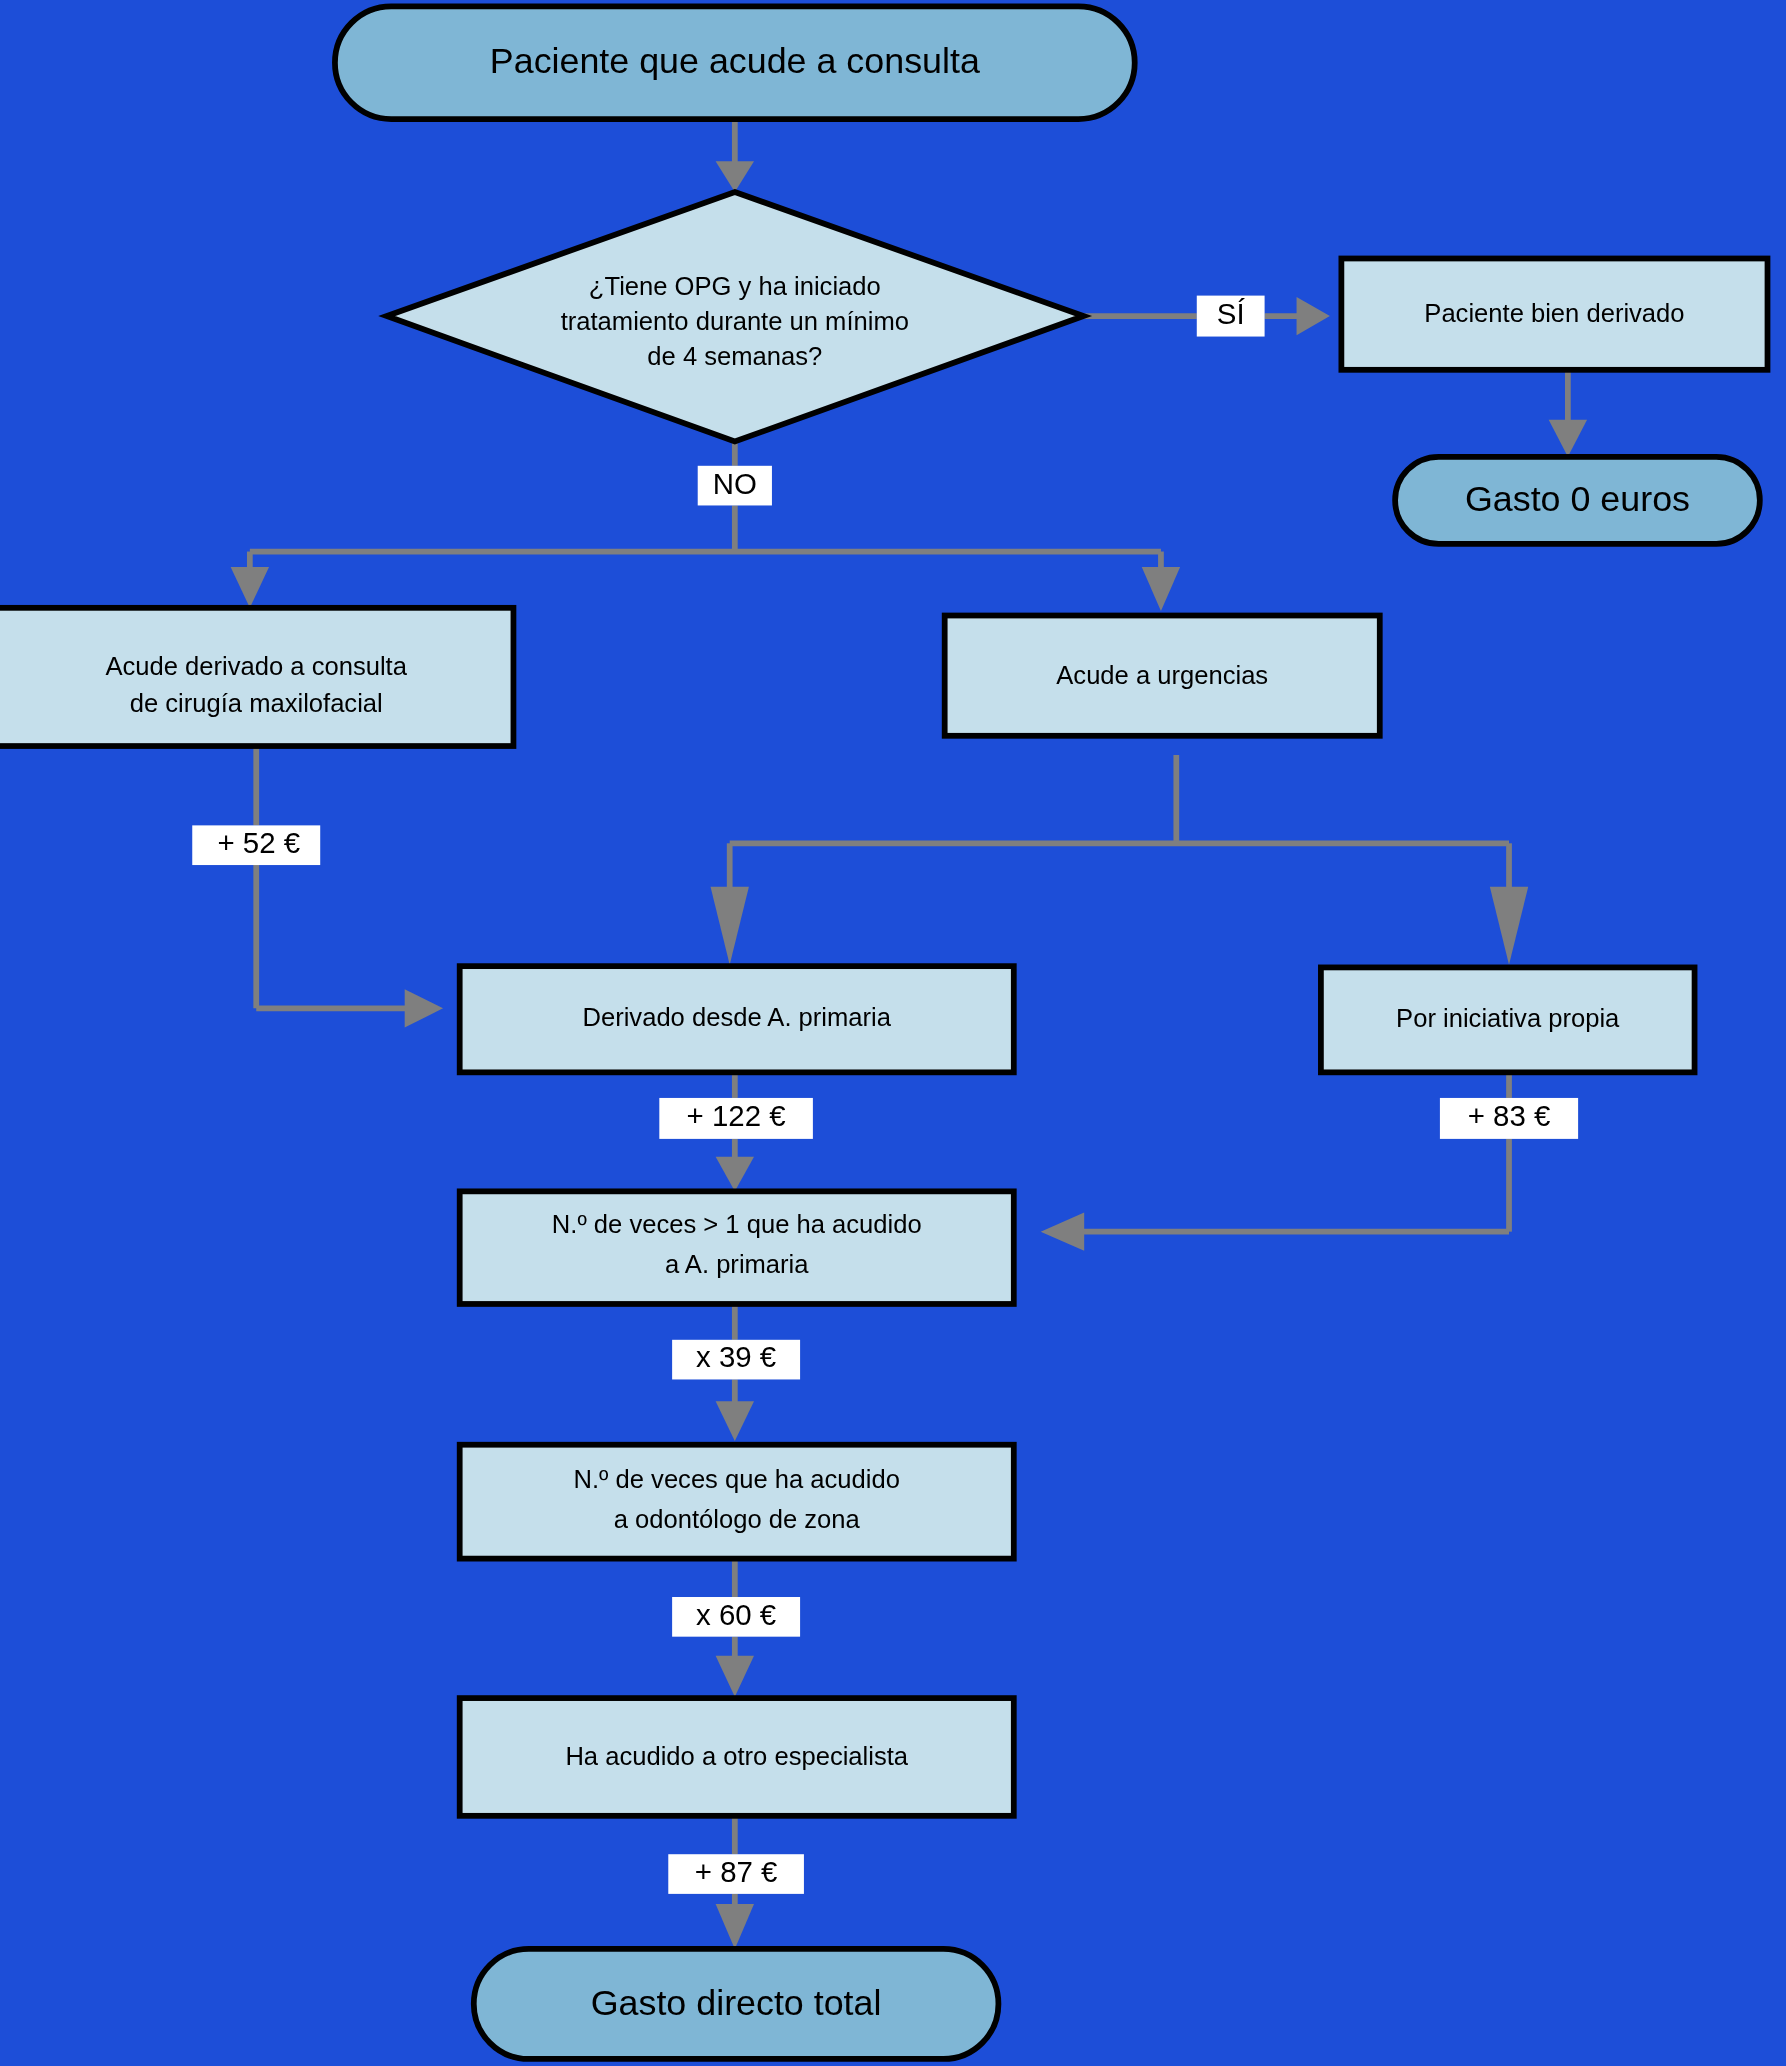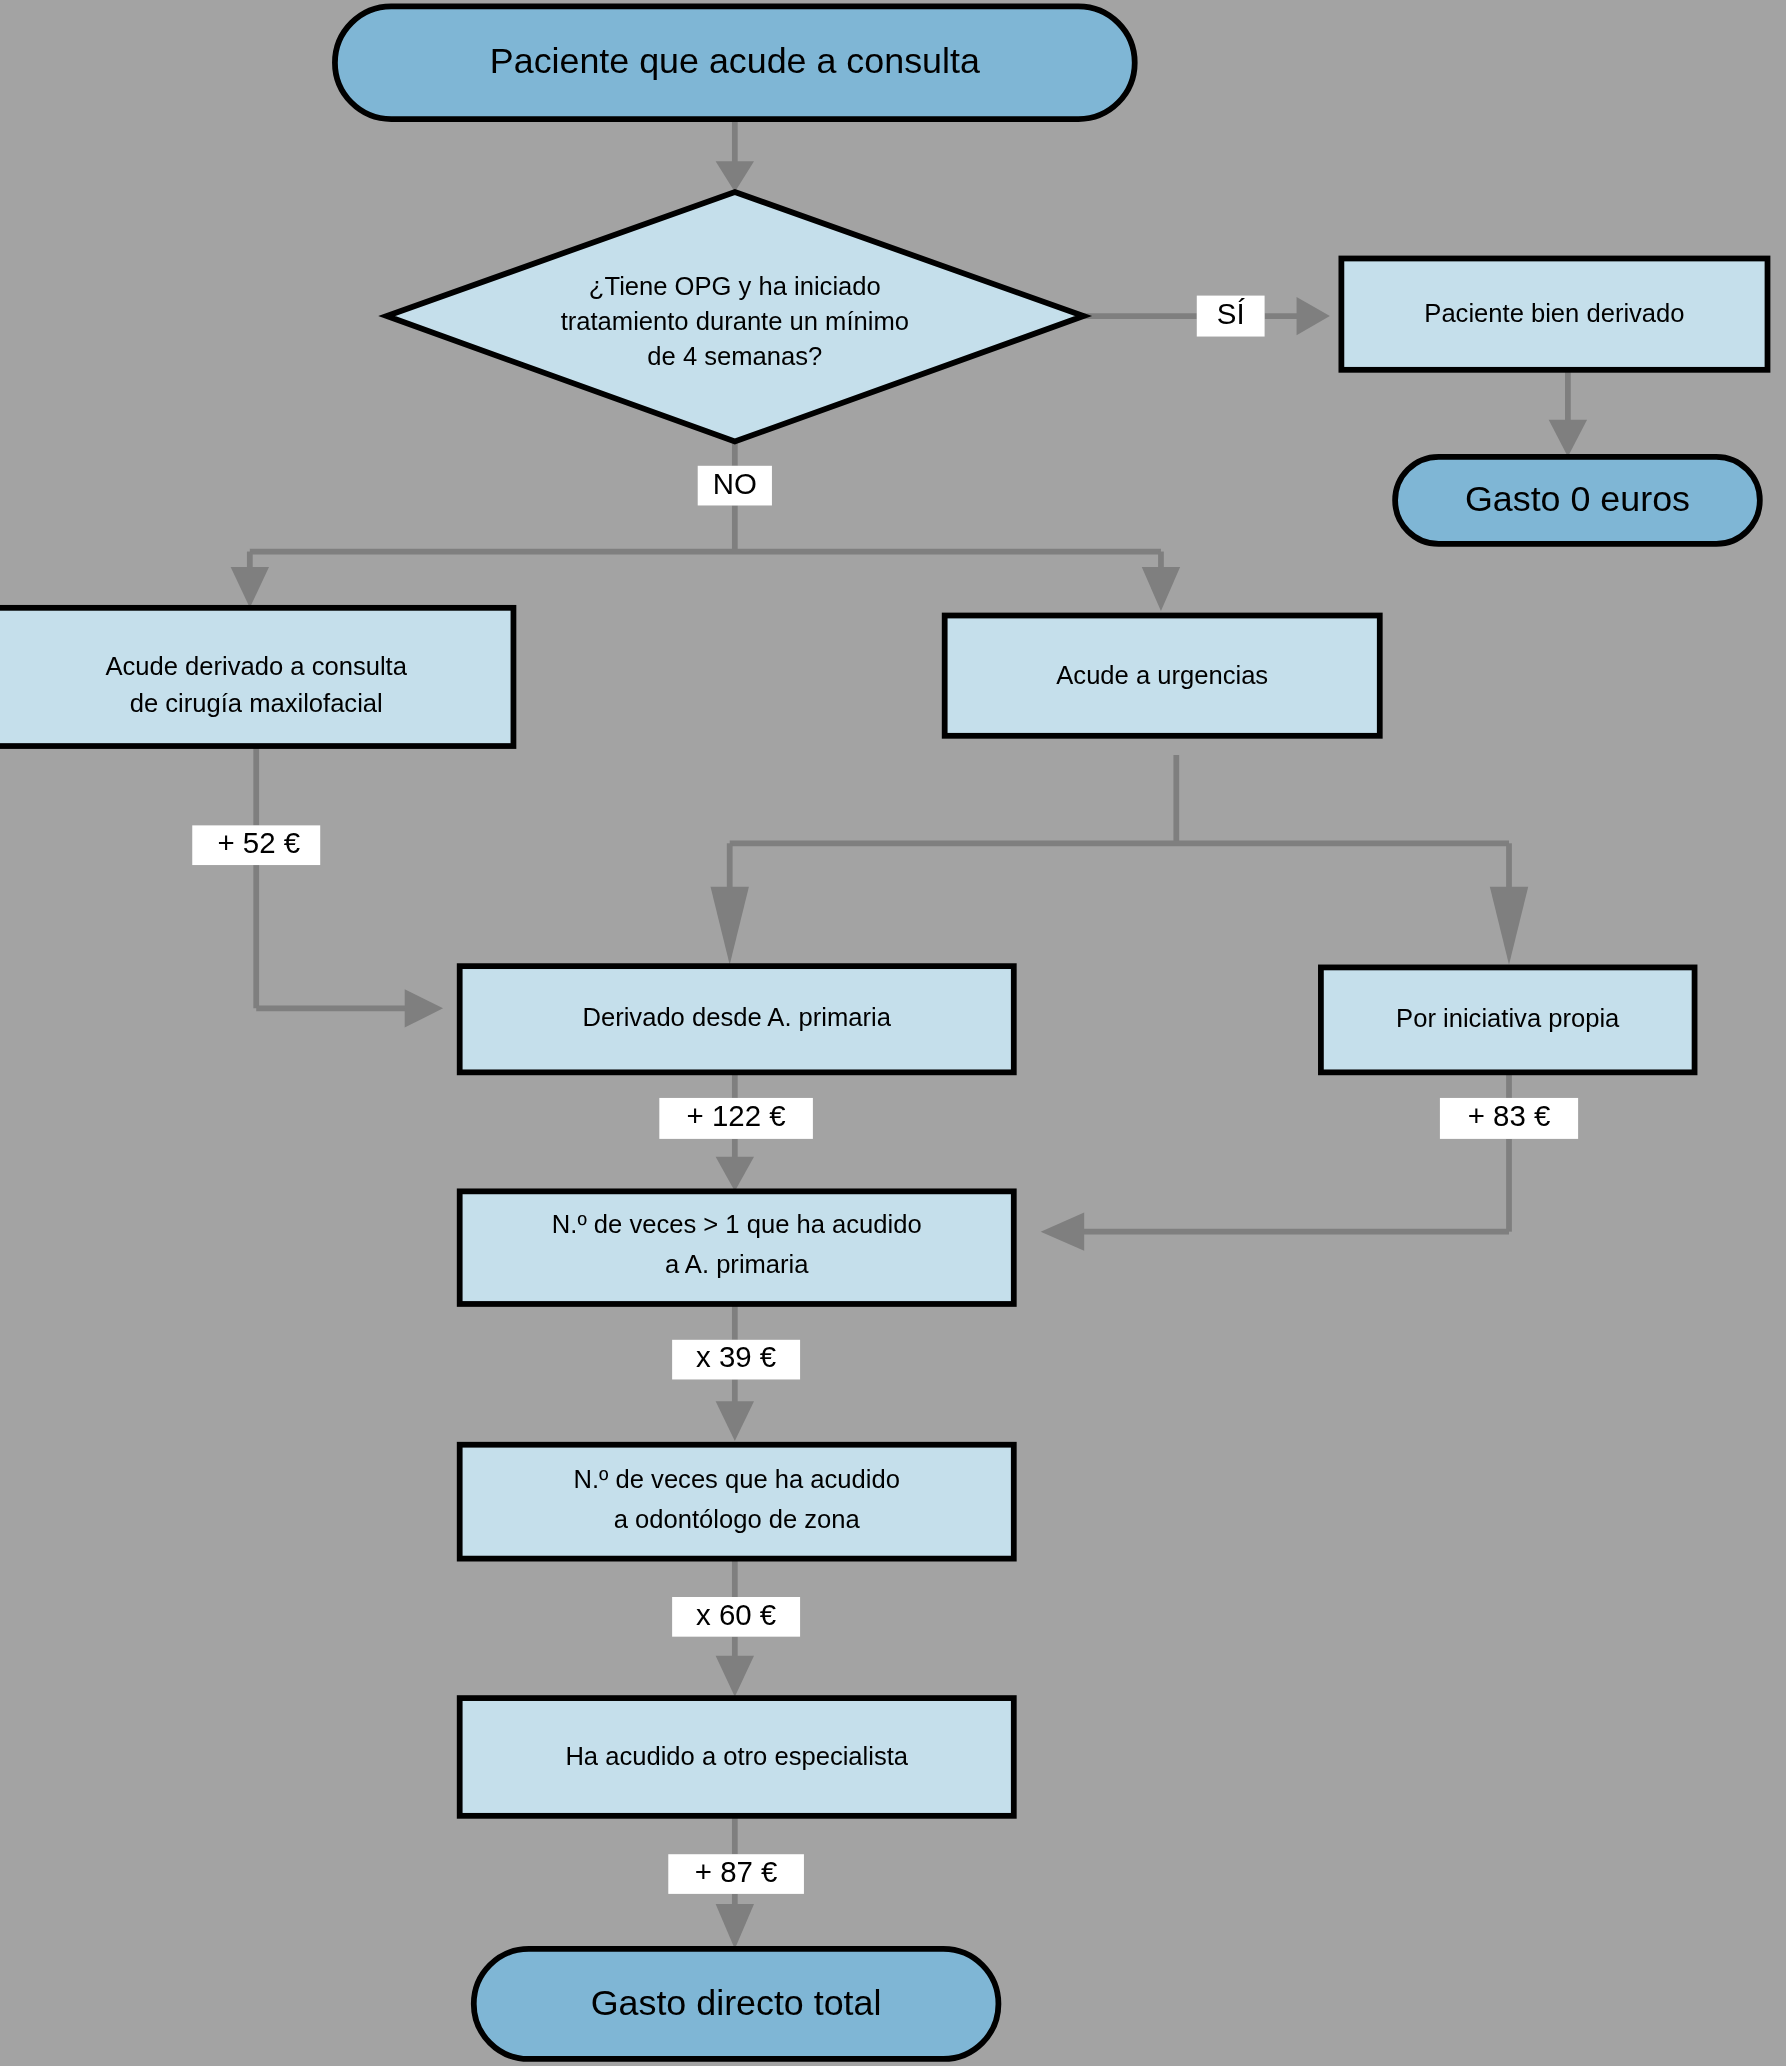--- a/index.html
+++ b/index.html
@@ -4,21 +4,21 @@
 <style>
   html, body {
     margin: 0;
     padding: 0;
     background: #ffffff;
   }
   #canvas-wrap {
     position: relative;
     width: 1787px;
     height: 2066px;
-    background: #a3a3a3;
+    background: #1d4ed8;
     overflow: hidden;
   }
   svg.flow {
     display: block;
     width: 1787px;
     height: 2066px;
   }
   .shape-fill-process { fill: #c5dfeb; }
   .shape-fill-terminator { fill: #7fb6d5; }
   .shape-stroke { stroke: #000000; stroke-width: 9; }

